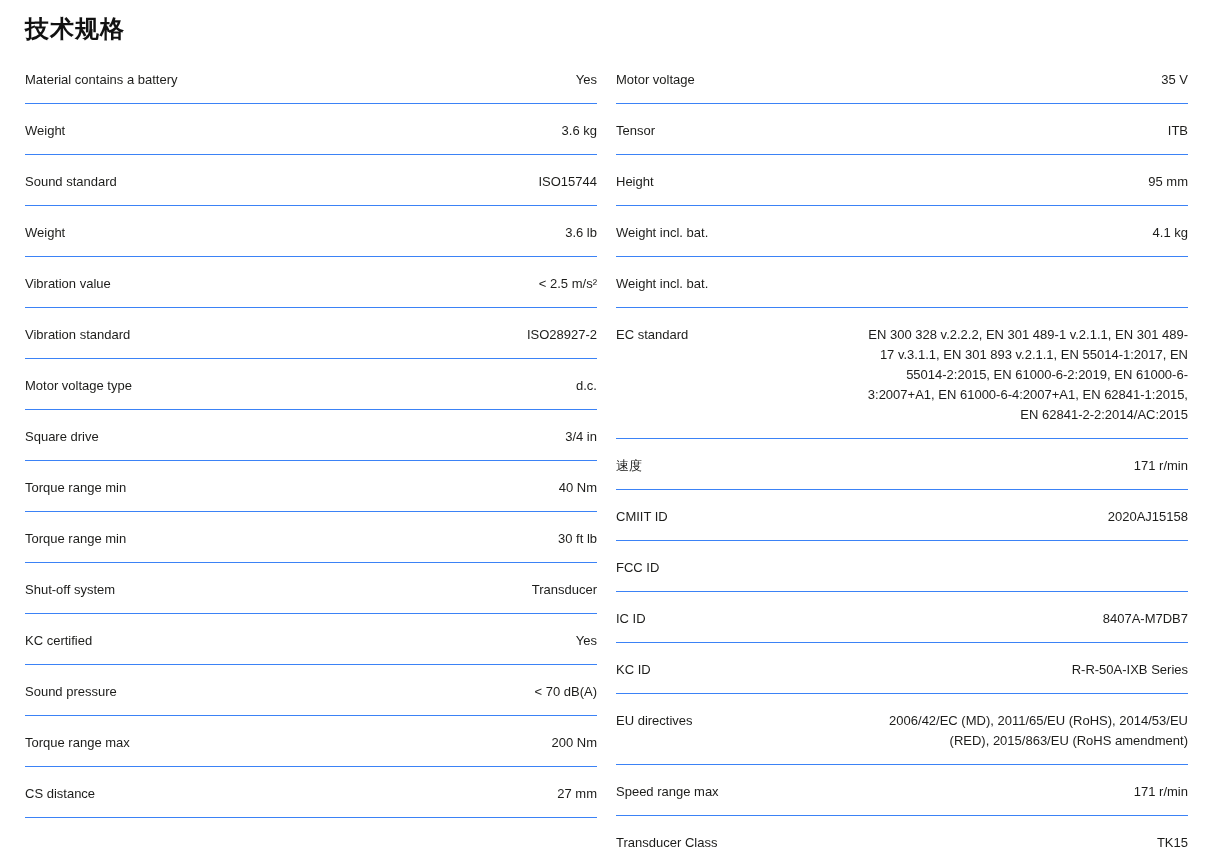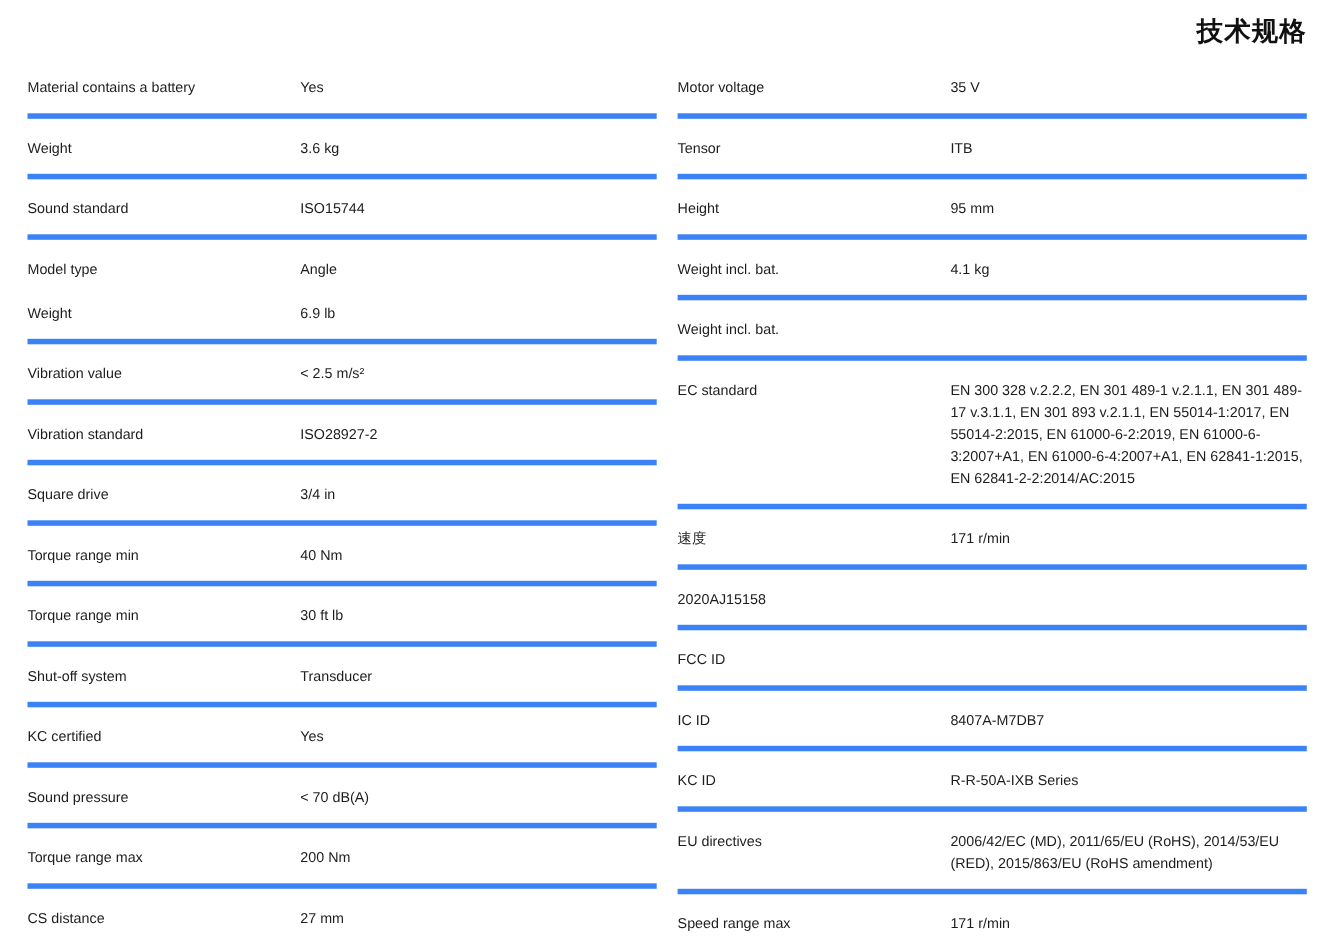--- a/index.html
+++ b/index.html
@@ -12,45 +12,44 @@
     color: #1d1d1b;
   }
   .page { padding: 0 25px; }
   .title {
     font-size: 24px;
     font-weight: 700;
     line-height: 31px;
     letter-spacing: 1px;
     color: #111111;
     margin: 13px 0 9px;
-    text-align: right;
   }
   .spec-grid {
     display: flex;
     gap: 19px;
     align-items: flex-start;
   }
   .spec-col { width: 572px; }
   .spec-group {
-    border-bottom: 5px solid #3b82f6;
+    border-bottom: 1px solid #3b82f6;
     padding: 17px 0 13px;
   }
   .spec-row {
     display: flex;
     align-items: flex-start;
     font-size: 13px;
     line-height: 20px;
   }
   .spec-row + .spec-row { margin-top: 20px; }
   .spec-label {
     flex: 0 0 248px;
     width: 248px;
     padding-right: 10px;
   }
-  .spec-value { flex: 1; }
+  .spec-value { flex: 1; text-align: right; }
 </style>
 </head>
 <body>
 
 <div class="page">
   <h1 class="title">技术规格</h1>
   <div class="spec-grid">
     <div class="spec-col">
         <div class="spec-group">
           <div class="spec-row">
@@ -65,42 +64,44 @@
   </div>
         </div>
         <div class="spec-group">
           <div class="spec-row">
     <div class="spec-label">Sound standard</div>
     <div class="spec-value">ISO15744</div>
   </div>
         </div>
         <div class="spec-group">
           <div class="spec-row">
-    <div class="spec-label">Model type</div>
-    <div class="spec-value">Angle</div>
-  </div>
-          <div class="spec-row">
     <div class="spec-label">Weight</div>
-    <div class="spec-value">6.9 lb</div>
+    <div class="spec-value">3.6 lb</div>
   </div>
         </div>
         <div class="spec-group">
           <div class="spec-row">
     <div class="spec-label">Vibration value</div>
     <div class="spec-value">&lt; 2.5 m/s²</div>
   </div>
         </div>
         <div class="spec-group">
           <div class="spec-row">
     <div class="spec-label">Vibration standard</div>
     <div class="spec-value">ISO28927-2</div>
   </div>
         </div>
         <div class="spec-group">
           <div class="spec-row">
+    <div class="spec-label">Motor voltage type</div>
+    <div class="spec-value">d.c.</div>
+  </div>
+        </div>
+        <div class="spec-group">
+          <div class="spec-row">
     <div class="spec-label">Square drive</div>
     <div class="spec-value">3/4 in</div>
   </div>
         </div>
         <div class="spec-group">
           <div class="spec-row">
     <div class="spec-label">Torque range min</div>
     <div class="spec-value">40 Nm</div>
   </div>
         </div>
@@ -178,20 +179,21 @@
   </div>
         </div>
         <div class="spec-group">
           <div class="spec-row">
     <div class="spec-label">速度</div>
     <div class="spec-value">171 r/min</div>
   </div>
         </div>
         <div class="spec-group">
           <div class="spec-row">
+    <div class="spec-label">CMIIT ID</div>
     <div class="spec-value">2020AJ15158</div>
   </div>
         </div>
         <div class="spec-group">
           <div class="spec-row">
     <div class="spec-label">FCC ID</div>
   </div>
         </div>
         <div class="spec-group">
           <div class="spec-row">

